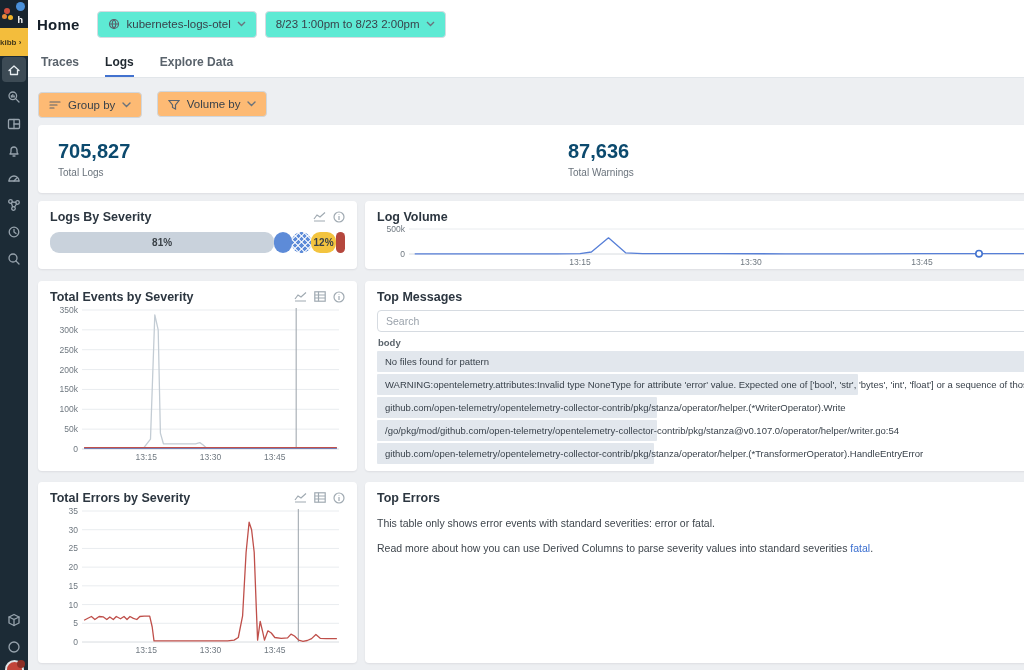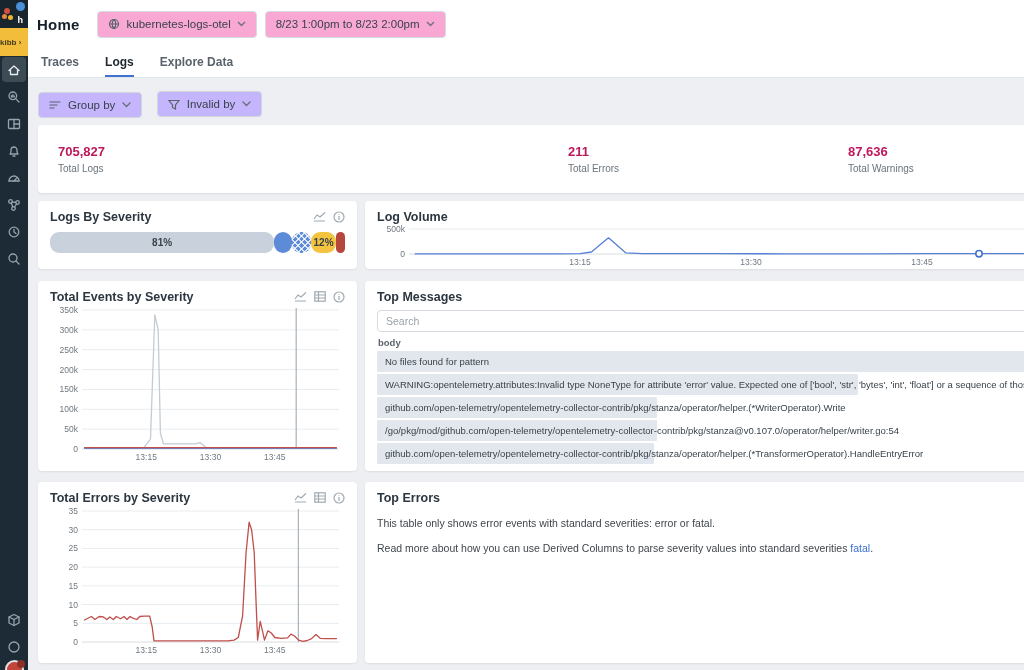--- a/index.html
+++ b/index.html
@@ -22,37 +22,37 @@
   .sitem svg { stroke:#97a3ad; fill:none; stroke-width:1.3; stroke-linecap:round; stroke-linejoin:round; }
   .sitem.active svg { stroke:#e8edf1; }
   .sbottom { position:absolute; bottom:0; left:0; width:28px; display:flex; flex-direction:column; align-items:center; }
   .avatar { width:19px; height:19px; border-radius:50%; background:#c2443a; border:2px solid #e0e4e8; margin-bottom:-9px; position:relative; }
   .avatar .bdg { position:absolute; right:-3px; top:-2px; width:8px; height:8px; border-radius:50%; background:#8c2f27; }
 
   
   .main { flex:1; display:flex; flex-direction:column; }
   .topbar { height:48px; background:#fff; display:flex; align-items:center; padding:0 14px 0 9px; flex-shrink:0; }
   .page-title { font-size:15px; font-weight:800; color:#16202a; margin-right:18px; letter-spacing:.2px; }
-  .selbtn { height:27px; border:1px solid #d6dbe1; border-radius:4px; background:#f9a8d4; display:flex; align-items:center; gap:6px; padding:0 10px; font-size:11.5px; color:#39424b; margin-right:8px; cursor:pointer; white-space:nowrap; }
+  .selbtn { height:27px; border:1px solid #d6dbe1; border-radius:4px; background:#5eead4; display:flex; align-items:center; gap:6px; padding:0 10px; font-size:11.5px; color:#39424b; margin-right:8px; cursor:pointer; white-space:nowrap; }
   .selbtn svg.ico { stroke:#5a636c; fill:none; stroke-width:1.2; }
   .chev { width:9px; height:6px; }
   .chev polyline { fill:none; stroke:#6a737c; stroke-width:1.4; }
   .spacer { flex:1; }
 
   .tabrow { height:30px; background:#fff; border-bottom:1px solid #e2e6ea; display:flex; align-items:stretch; padding-left:13px; flex-shrink:0; }
   .tab { font-size:12px; font-weight:600; color:#5a636c; display:flex; align-items:center; margin-right:26px; border-bottom:2px solid transparent; cursor:pointer; }
   .tab.active { color:#1f2830; font-weight:700; border-bottom-color:#4272cf; }
 
   .content { flex:1; background:#edeff2; padding:13px 14px 0 10px; overflow:hidden; }
-  .fbtn { height:26px; border:1px solid #d0d6dc; border-radius:4px; background:#c4b5fd; display:inline-flex; align-items:center; gap:7px; padding:0 10px; font-size:11.5px; color:#39424b; margin-right:10px; cursor:pointer; }
+  .fbtn { height:26px; border:1px solid #d0d6dc; border-radius:4px; background:#fdba74; display:inline-flex; align-items:center; gap:7px; padding:0 10px; font-size:11.5px; color:#39424b; margin-right:10px; cursor:pointer; }
   .fbtn svg { stroke:#5a636c; fill:none; stroke-width:1.2; stroke-linecap:round; }
 
   .stats { background:#fff; border-radius:4px; box-shadow:0 1px 2px rgba(20,30,40,.08); height:68px; display:flex; align-items:center; padding:0 20px; margin-top:7px; }
   .stat:nth-child(1){ width:510px; } .stat:nth-child(2){ width:280px; } .stat:nth-child(3){ flex:1; }
-  .sv { font-size:13px; font-weight:700; color:#be185d; }
+  .sv { font-size:20px; font-weight:700; color:#0c4a6e; }
   .sl { font-size:10px; color:#6a737c; margin-top:4px; }
 
   .grid { display:flex; gap:8px; margin-top:8px; }
   .grid.r2 { margin-top:12px; } .grid.r3 { margin-top:11px; }
   .col-l { width:319px; flex-shrink:0; }
   .col-r { flex:1; min-width:0; }
   .panel { background:#fff; border-radius:4px; box-shadow:0 1px 2px rgba(20,30,40,.08); padding:9px 12px; height:100%; overflow:hidden; }
   .h68 { height:68px; } .h190 { height:190px; } .h181 { height:181px; }
   .phead { display:flex; align-items:center; justify-content:space-between; }
   .ptitle { font-size:12.5px; font-weight:700; color:#2c3640; }
@@ -204,35 +204,31 @@
             </svg>
           <span>Group by</span>
           <svg class="chev" viewBox="0 0 9 6">
               <polyline points="1,1 4.5,4.5 8,1"></polyline>
             </svg>
         </div>
         <div class="fbtn">
           <svg width="12" height="11">
               <path d="M1 1.5 h10 L7.5 6 v4 L4.5 8.5 V6 z"></path>
             </svg>
-          <span>Invalid by</span>
+          <span>Volume by</span>
           <svg class="chev" viewBox="0 0 9 6">
               <polyline points="1,1 4.5,4.5 8,1"></polyline>
             </svg>
         </div>
       </div>
 
       <div class="stats">
         <div class="stat">
           <div class="sv">705,827</div>
           <div class="sl">Total Logs</div>
-        </div>
-        <div class="stat">
-          <div class="sv">211</div>
-          <div class="sl">Total Errors</div>
         </div>
         <div class="stat">
           <div class="sv">87,636</div>
           <div class="sl">Total Warnings</div>
         </div>
       </div>
 
       <div class="grid r1">
         <div class="col-l">
           <div class="panel h68">

